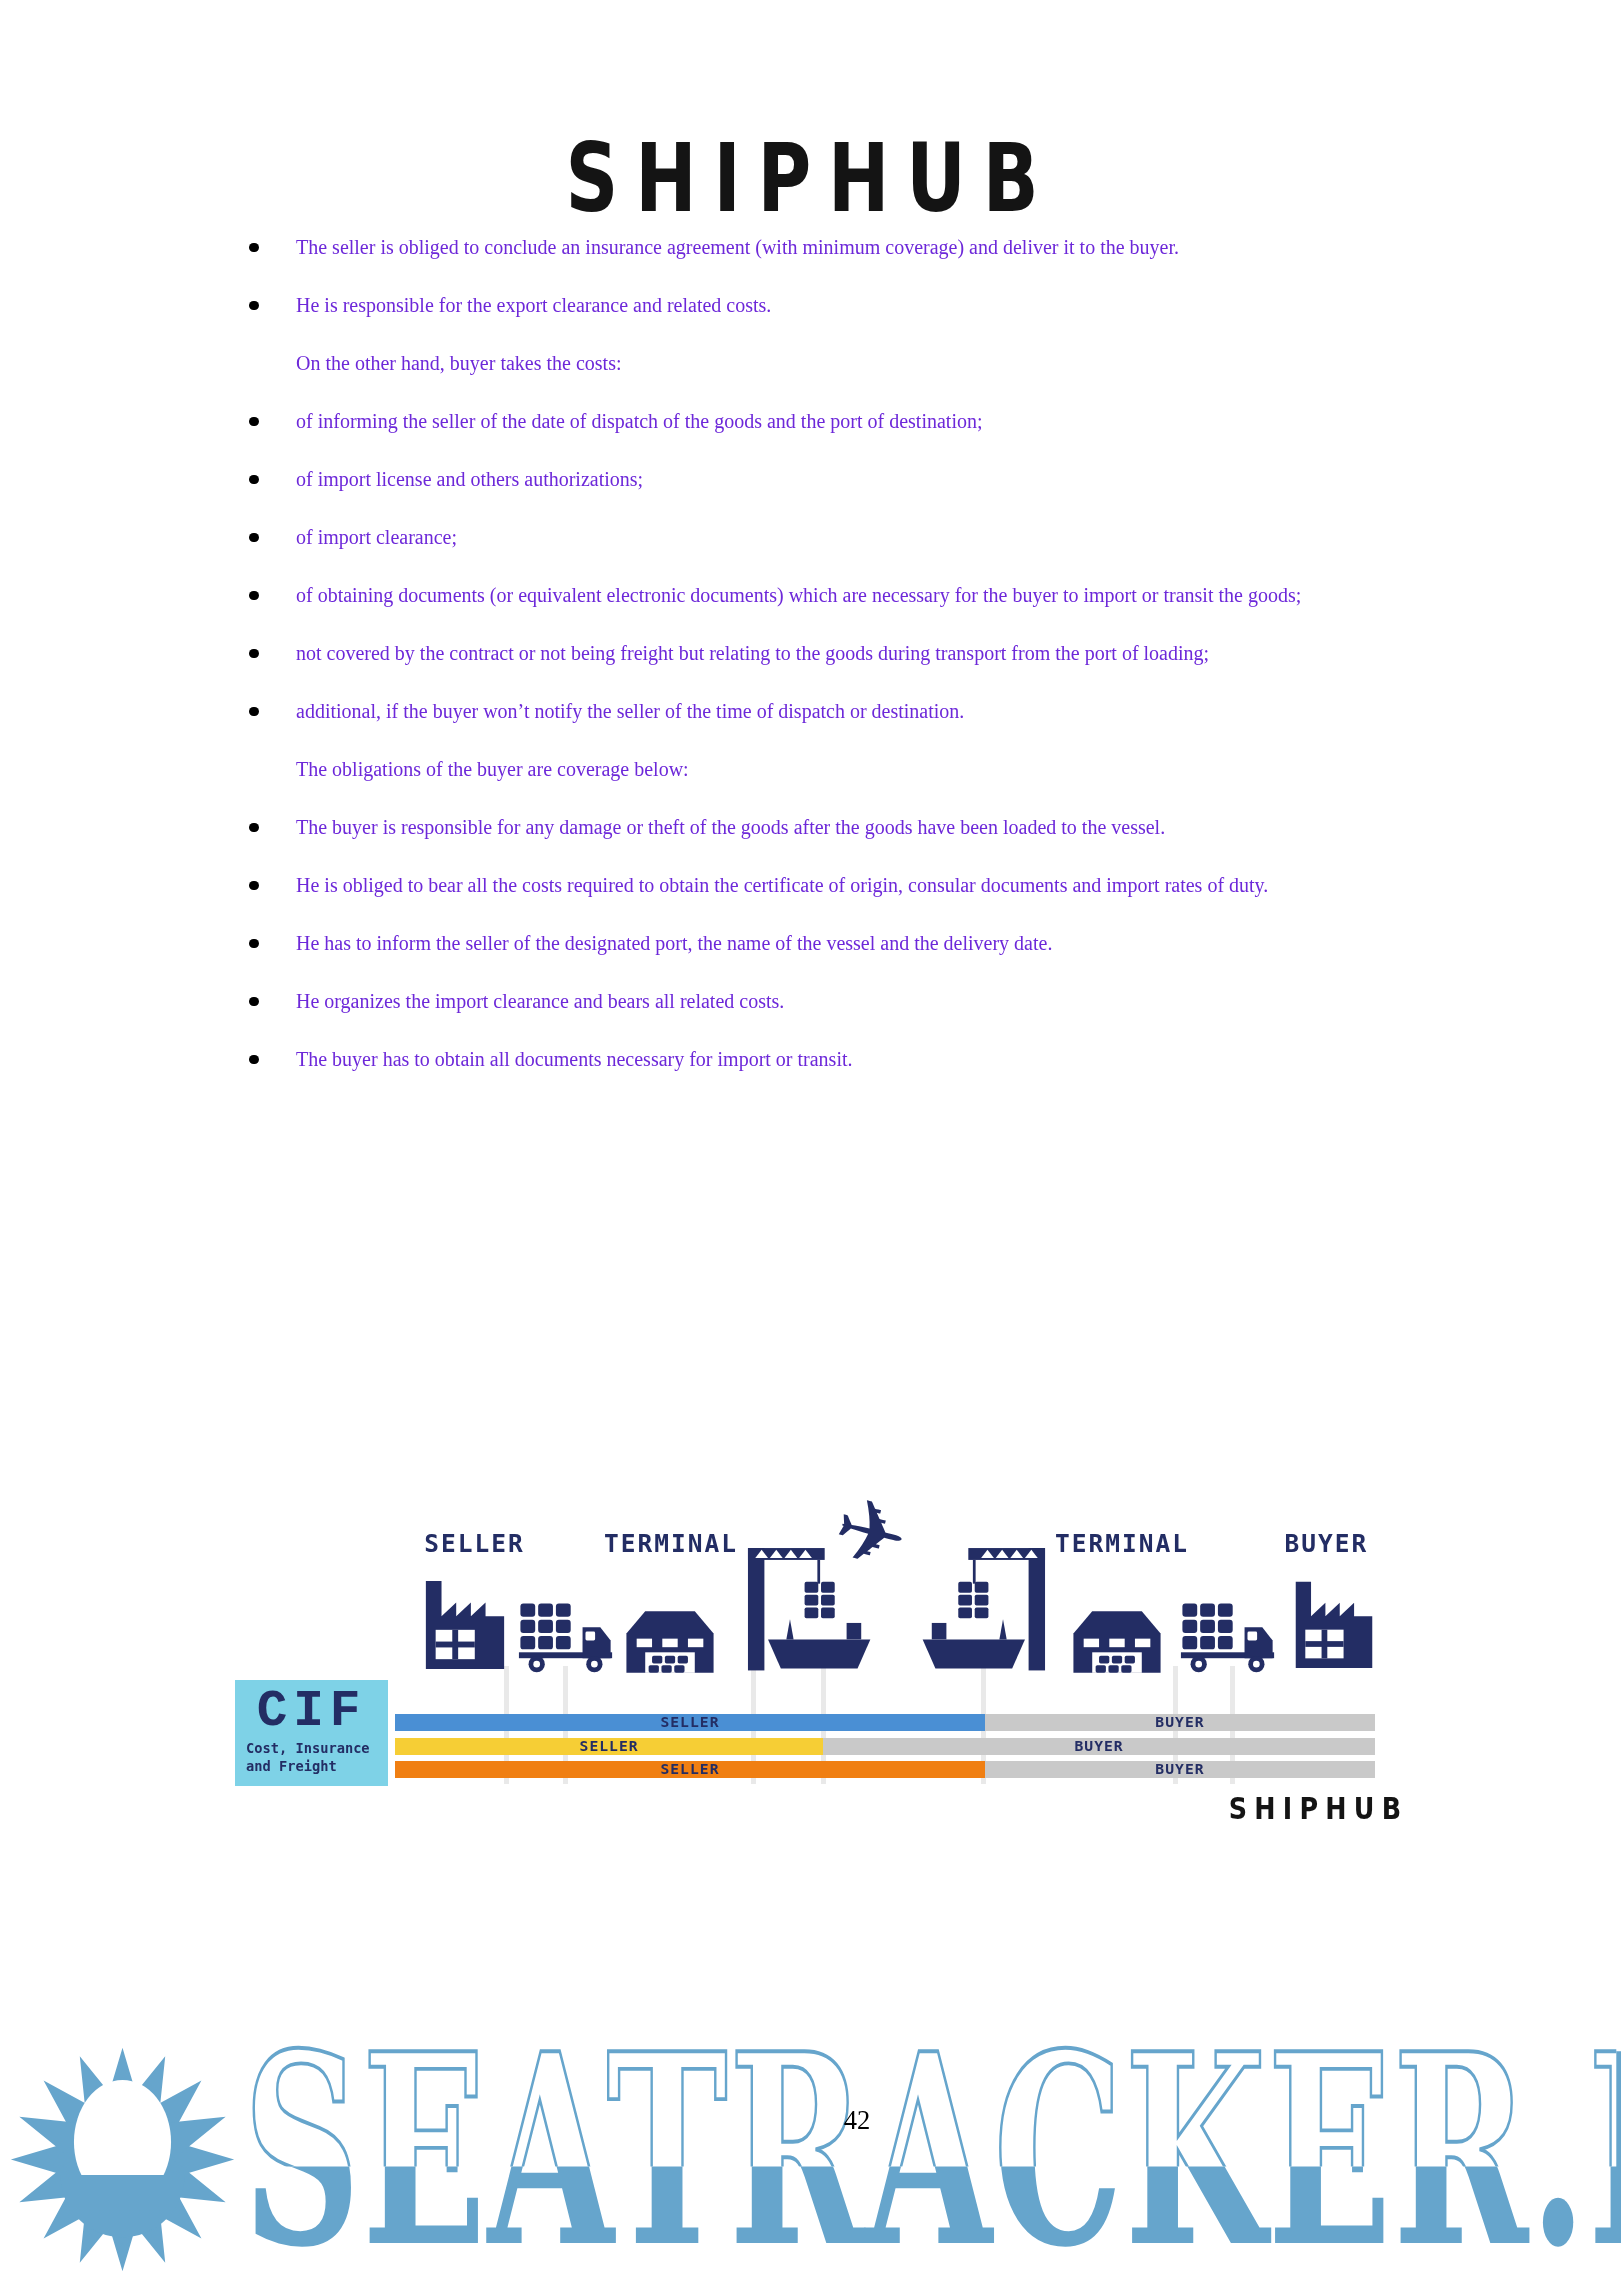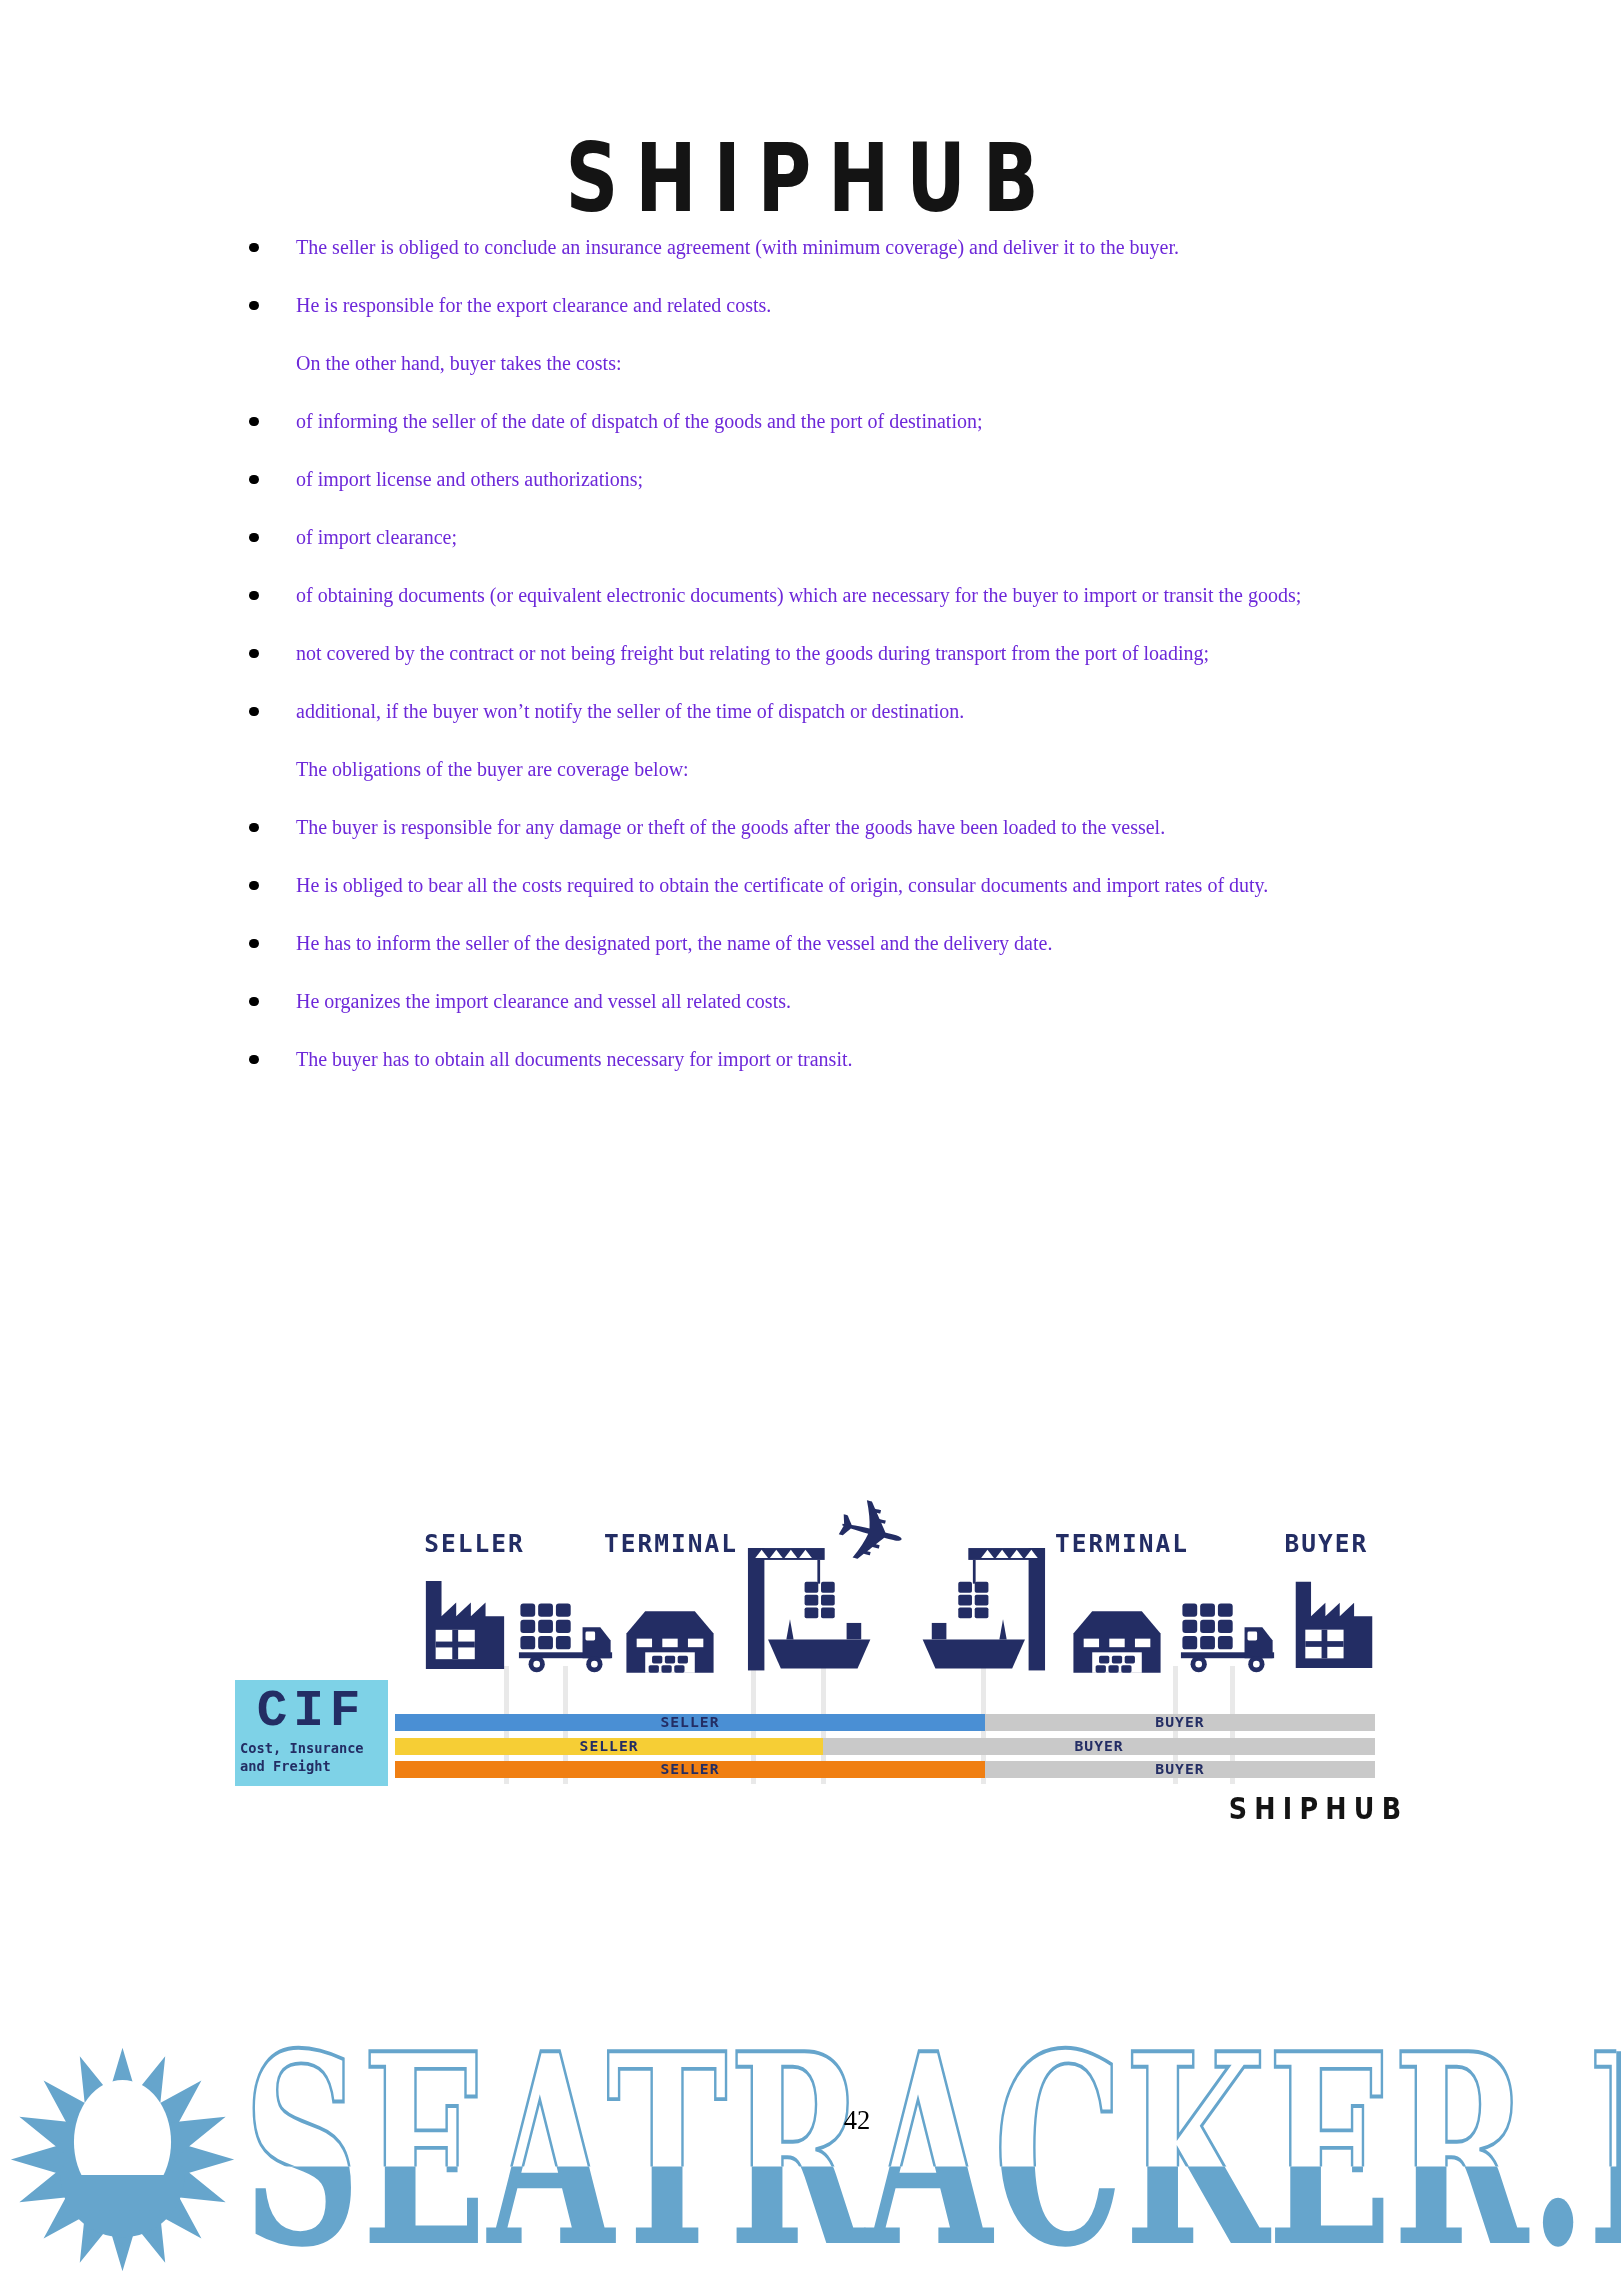--- a/index.html
+++ b/index.html
@@ -28,21 +28,21 @@
   .sl-buyer{left:1264px;width:125px;}
   .plane{position:absolute;left:835px;top:1486px;font-size:86px;line-height:86px;color:#232d64;
     font-family:"DejaVu Sans", sans-serif;transform:rotate(14deg);}
   .dg-icon{position:absolute;}
   .dg-icon svg{display:block;width:100%;height:100%;}
   .divider{position:absolute;top:1662px;height:118px;width:4.9px;background:#e9e9e9;}
 
   .cif-box{position:absolute;left:235px;top:1676px;width:153px;height:106px;background:#7ed2e7;}
   .cif-code{margin-top:3.9px;text-align:center;font-family:Liberation Mono, monospace;
     font-weight:bold;font-size:51px;line-height:55px;letter-spacing:5.9px;color:#232d64;}
-  .cif-name{padding-left:5px;font-family:"DejaVu Sans Mono", monospace;font-weight:bold;
+  .cif-name{padding-left:11px;font-family:"DejaVu Sans Mono", monospace;font-weight:bold;
     font-size:13.7px;line-height:18.6px;color:#232d64;}
 
   .bar-row{position:absolute;left:395px;width:980px;height:16.7px;display:flex;}
   .seg{position:relative;height:100%;display:flex;align-items:center;justify-content:center;}
   .seg-label{font-family:"DejaVu Sans Mono", monospace;font-weight:bold;font-size:14.7px;
     letter-spacing:1px;color:#232d64;line-height:16.7px;}
 
   .diagram-brand{position:absolute;left:1201px;top:1786px;width:235px;text-align:center;
     font-family:"DejaVu Sans", sans-serif;font-weight:800;font-size:31px;letter-spacing:8.8px;
     color:#141414;transform:scaleX(0.82);transform-origin:center;}
@@ -116,21 +116,21 @@
       <div class="para">
     <span class="dot"></span>
     <span>He is obliged to bear all the costs required to obtain the certificate of origin, consular documents and import rates of duty.</span>
   </div>
       <div class="para">
     <span class="dot"></span>
     <span>He has to inform the seller of the designated port, the name of the vessel and the delivery date.</span>
   </div>
       <div class="para">
     <span class="dot"></span>
-    <span>He organizes the import clearance and vessel all related costs.</span>
+    <span>He organizes the import clearance and bears all related costs.</span>
   </div>
       <div class="para">
     <span class="dot"></span>
     <span>The buyer has to obtain all documents necessary for import or transit.</span>
   </div>
     </section>
 
   <section class="diagram">
 
     <span class="stage-label sl-seller">SELLER</span>

